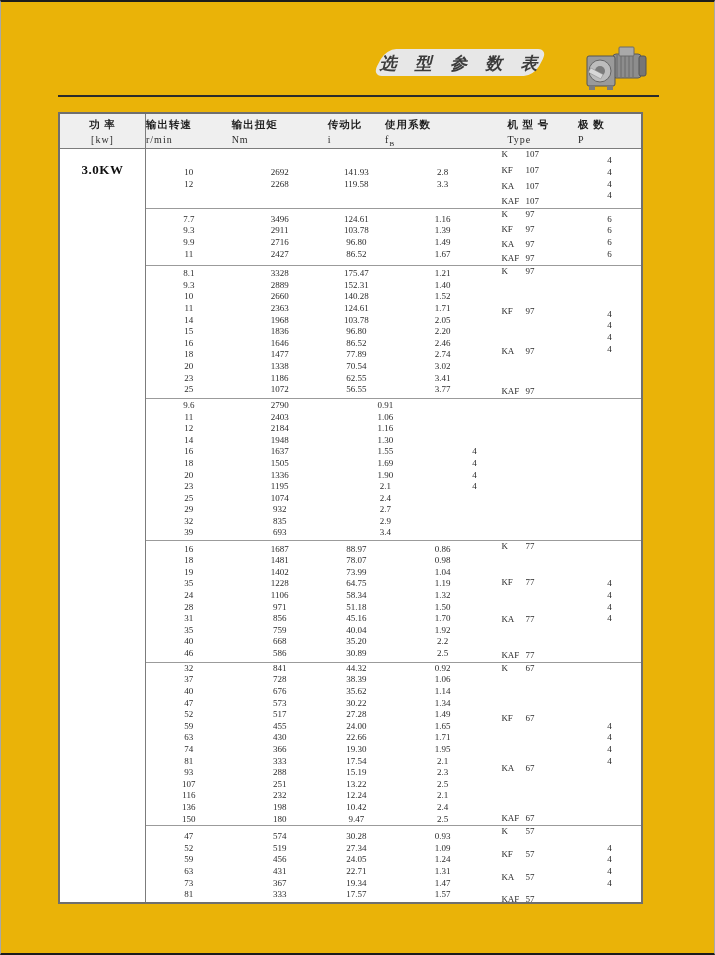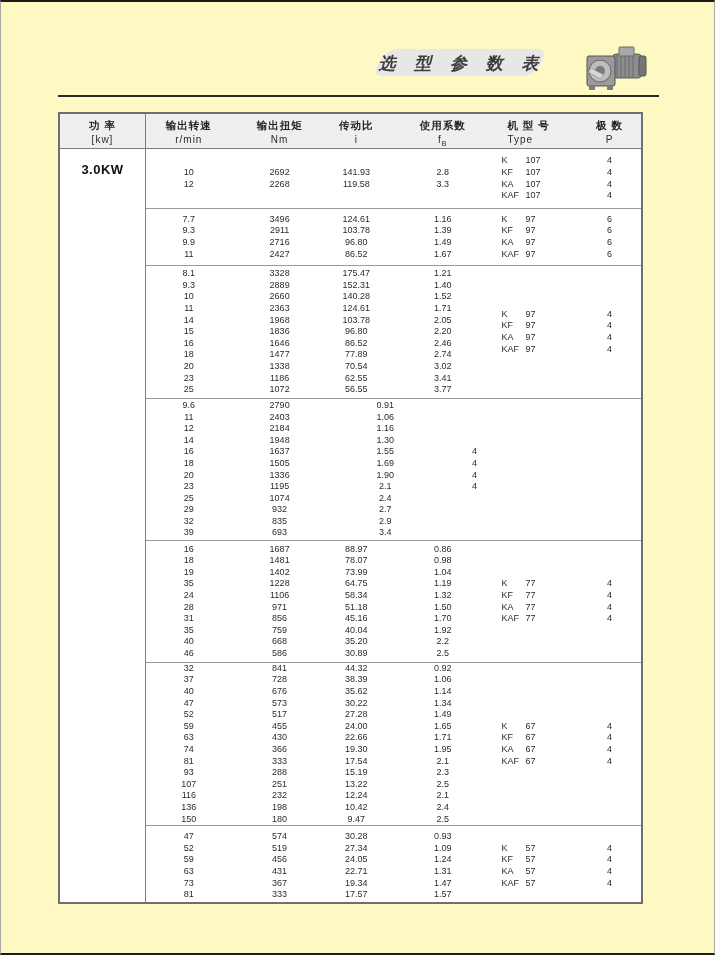--- a/index.html
+++ b/index.html
@@ -1,23 +1,24 @@
 <!DOCTYPE html>
 <html><head>
 <meta charset="utf-8">
 <style>
   * { margin:0; padding:0; box-sizing:border-box; }
   html,body { background:#ffffff; }
   body { font-family:"Liberation Sans", sans-serif; }
 
   .page {
-    position:relative; width:715px; height:955px; background:#fef9c3;
+    position:relative; width:715px; height:955px; background:#eab308;
     border-top:2px solid #1c1c1c; border-bottom:2px solid #1c1c1c;
     border-left:1px solid #a8a8a8; border-right:1px solid #a8a8a8;
     overflow:hidden;
+    font-family:Liberation Serif, serif;
   }
 
   
   .banner-bg {
     position:absolute; left:378px; top:47px; width:162px; height:27px;
     background:#e7e7e7; transform:skewX(-28deg); border-radius:10px;
   }
   .page-title {
     position:absolute; left:375px; top:50px; width:172px; text-align:center;
     font-size:17px; font-style:italic; font-weight:bold; color:#3c3c3c;
@@ -42,34 +43,34 @@
   .zh-label { font-size:10.5px; font-weight:bold; color:#1f1f1f; line-height:16px; letter-spacing:1px; }
   .unit-label { font-size:10px; color:#2a2a2a; line-height:14px; letter-spacing:1px; }
   .unit-label sub { font-size:7px; }
   .power-value { text-align:center; padding-top:13px; font-size:13px; font-weight:bold; color:#101010; letter-spacing:0.5px; }
 
   .data-col { flex:1; display:flex; flex-direction:column; }
   .data-head {
     height:35px; background:#efefef; border-bottom:1px solid #7c7c7c;
     display:flex; padding-top:3px; flex:0 0 auto;
   }
-  .head-cell { text-align:center; }
+  .head-cell { }
 
   .c-speed  { width:17.3%; }
   .c-torque { width:19.4%; }
   .c-ratio  { width:11.6%; }
   .c-factor { width:23.3%; }
   .c-type   { width:15.7%; }
   .c-poles  { width:12.7%; }
   .head-cell.c-type { text-align:left; padding-left:7px; }
 
   .group { display:flex; border-bottom:1px solid #9b9b9b; flex:0 0 auto; }
   .group:last-child { border-bottom:none; }
   .num-col { display:flex; flex-direction:column; justify-content:center; text-align:center; }
-  .type-col { display:flex; flex-direction:column; justify-content:center; text-align:left; padding-left:1px; }
+  .type-col { display:flex; flex-direction:column; justify-content:space-between; text-align:left; padding-left:1px; }
   .line { height:11.6px; line-height:11.6px; font-size:9px; color:#2b2b2b; white-space:nowrap; }
   .tprefix { display:inline-block; width:24px; }
 </style>
 </head>
 <body>
 
 <div class="page">
 
   <div class="banner-bg"></div>
   <div class="page-title">选 型 参 数 表</div>

